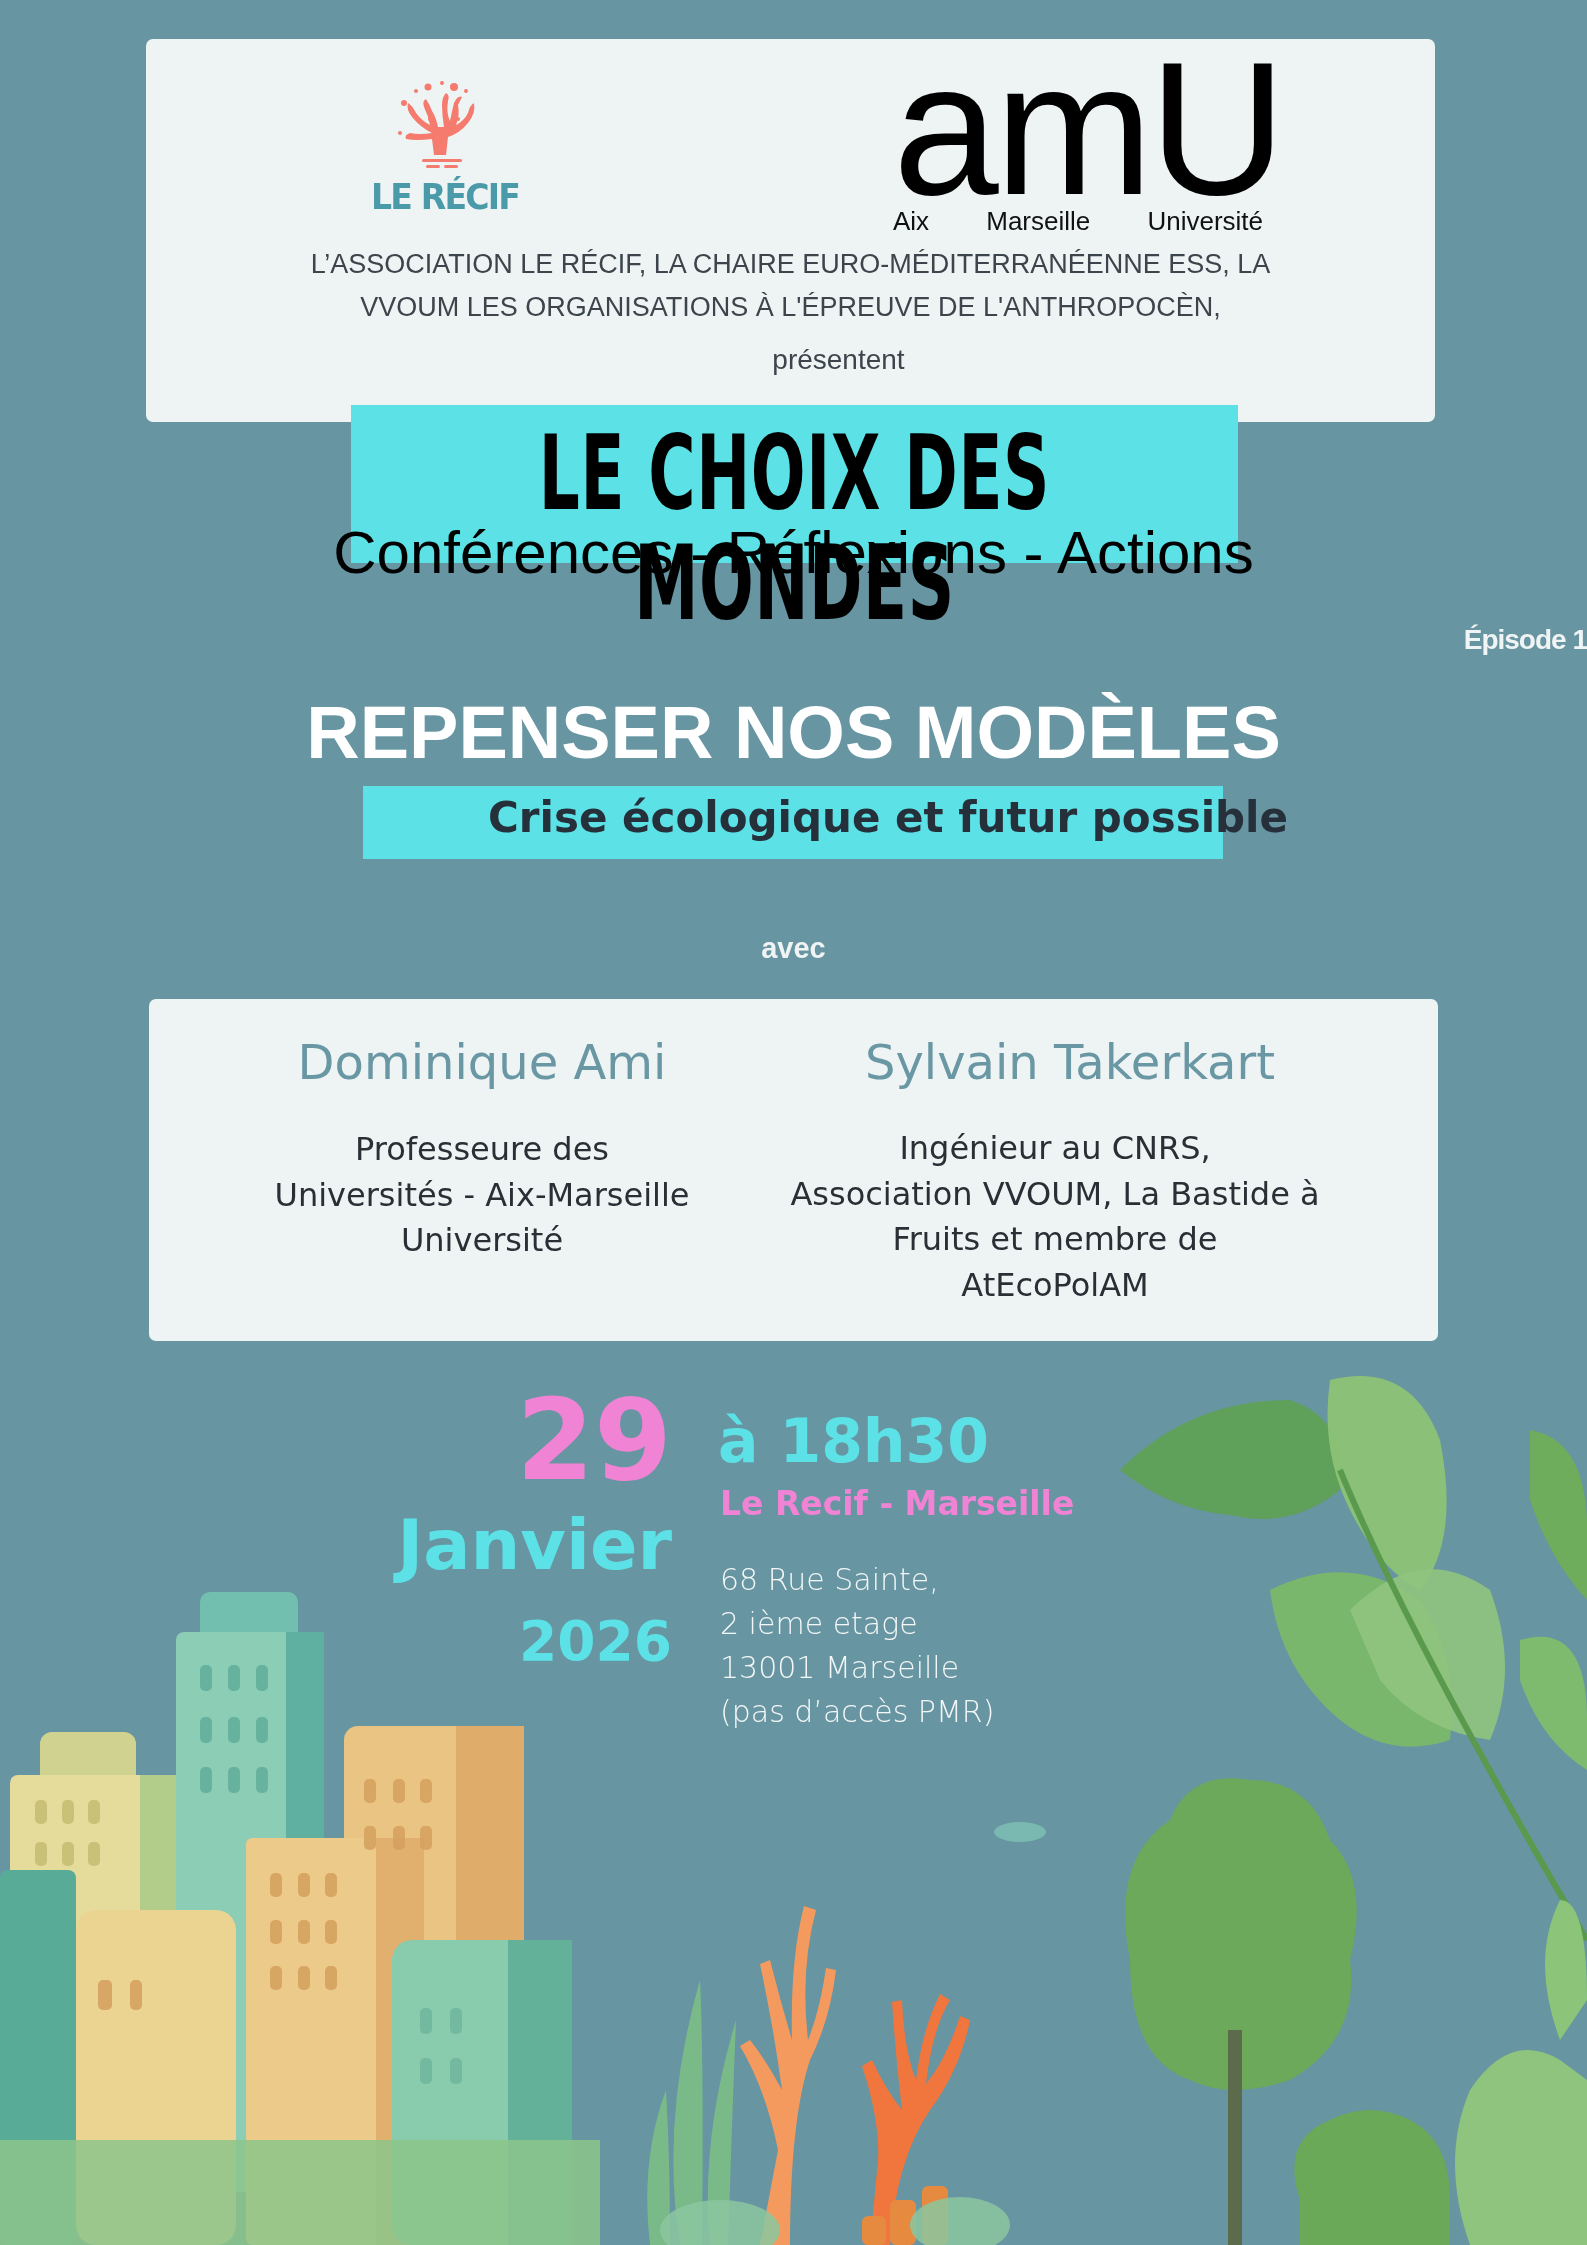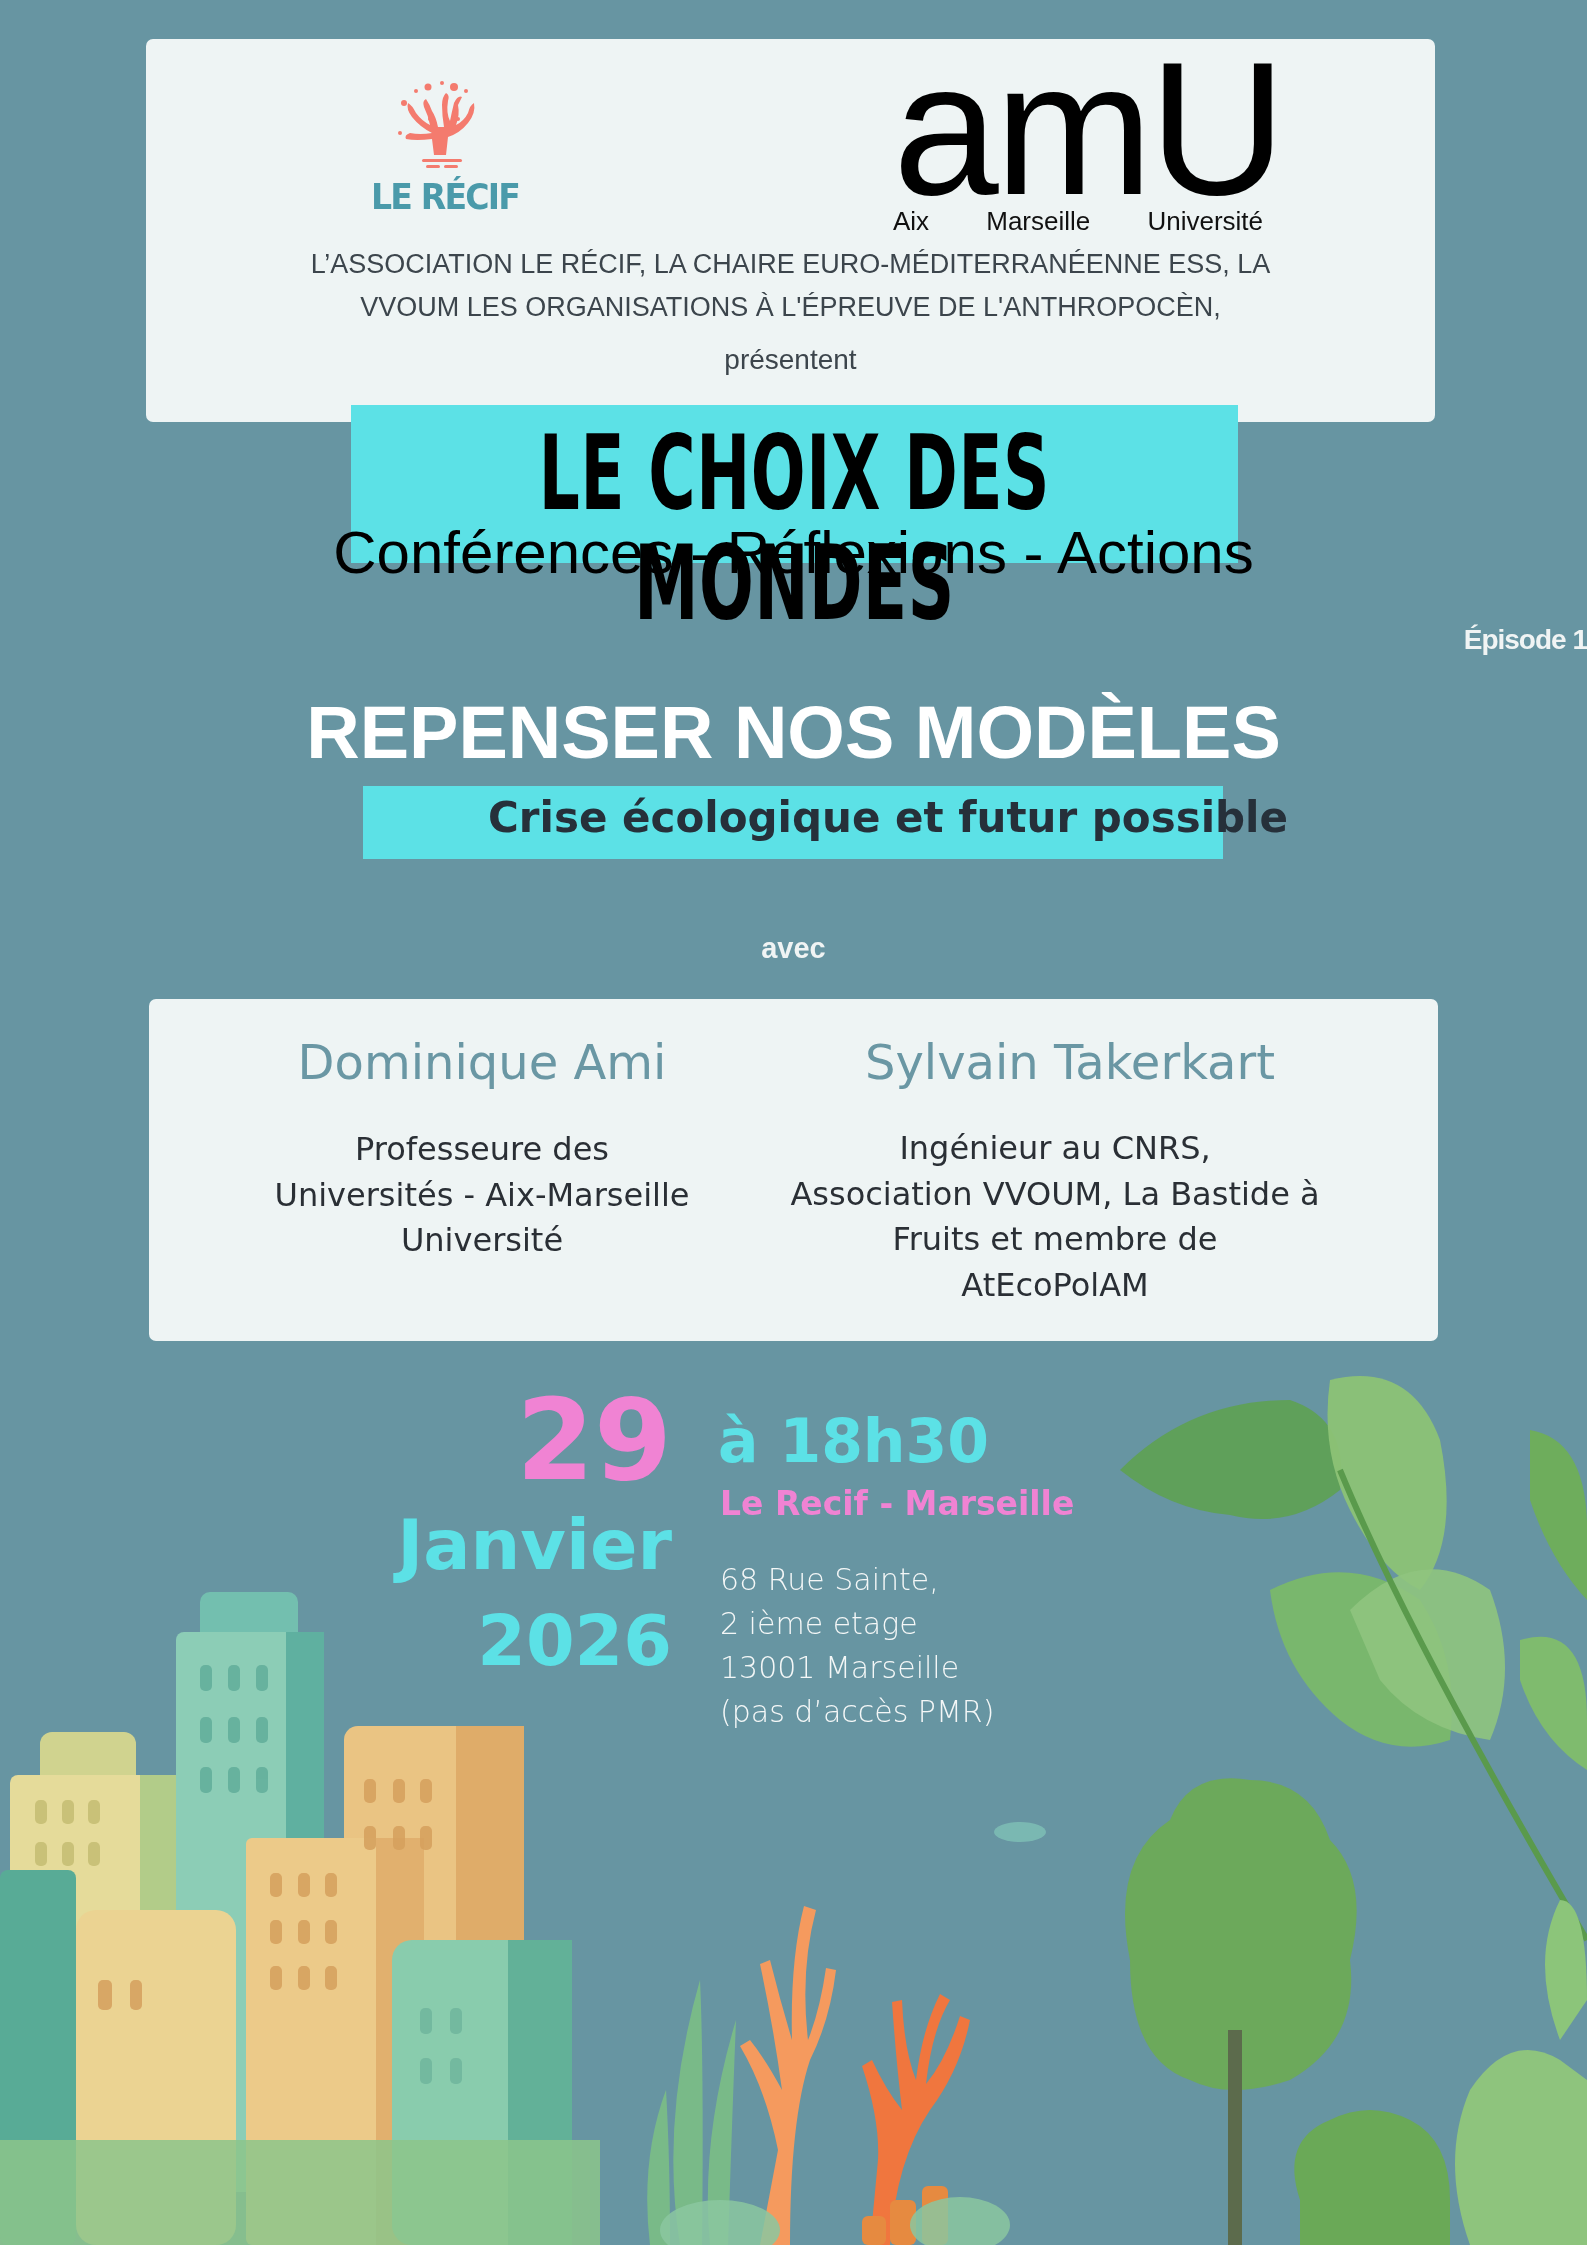--- a/index.html
+++ b/index.html
@@ -5,39 +5,39 @@
   html, body { margin: 0; padding: 0; }
   body { width: 1587px; height: 2245px; background: #6795a2; position: relative; overflow: hidden; font-family: "Liberation Sans", sans-serif; }
   .abs { position: absolute; }
   .box { background: #eef4f4; border-radius: 7px; }
   #top-box { left: 146px; top: 39px; width: 1289px; height: 383px; }
   #recif-logo { left: 390px; top: 75px; width: 100px; height: 100px; }
   #recif-name { left: 330px; top: 176px; width: 230px; text-align: center; font-family: "DejaVu Sans", sans-serif; font-weight: bold; color: #4a9aaa; font-size: 36px; letter-spacing: -2px; transform: scaleX(0.92); }
   #amu-logo { left: 893px; top: 48px; font-family: "Liberation Sans", sans-serif; font-size: 190px; line-height: 160px; color: #000; letter-spacing: -4px; }
   #amu-sub { left: 893px; top: 206px; width: 370px; display: flex; justify-content: space-between; font-family: "Liberation Sans", sans-serif; font-size: 26px; color: #111; }
   #assoc-text { left: 146px; top: 243px; width: 1289px; text-align: center; font-family: "Liberation Sans", sans-serif; font-size: 27px; line-height: 43px; color: #3c454c; }
-  #presentent { left: 146px; top: 344px; width: 1289px; text-align: center; font-size: 28px; color: #3c454c; }
+  #presentent { left: 146px; top: 344px; width: 1289px; text-align: center; font-size: 28px; color: #3c454c; padding-left: 48px; }
   #title-box { left: 351px; top: 405px; width: 887px; height: 158px; background: #5ce1e6; }
   #main-title { left: 351px; top: 418px; width: 887px; text-align: center; font-family: "DejaVu Sans", sans-serif; font-weight: bold; font-size: 104px; color: #000; transform: scaleX(0.62); transform-origin: center; letter-spacing: 1px; line-height: 110px; }
   #tagline { left: 0; top: 518px; width: 1587px; text-align: center; font-family: "Liberation Sans", sans-serif; font-size: 60px; color: #000; }
   #episode { left: 0; top: 624px; width: 1587px; text-align: right; font-family: "Liberation Sans", sans-serif; font-weight: bold; font-size: 28px; color: #f0f4f4; letter-spacing: -1px; }
   #theme { left: 0; top: 690px; width: 1587px; text-align: center; font-family: "Liberation Sans", sans-serif; font-weight: bold; font-size: 74px; color: #ffffff; }
   #sub-box { left: 363px; top: 786px; width: 860px; height: 73px; background: #5ce1e6; }
   #subtitle { left: 363px; top: 793px; width: 1036px; text-align: center; font-family: "DejaVu Sans", sans-serif; font-weight: bold; font-size: 42px; color: #26303a; padding-left: 14px; box-sizing: border-box; }
   #avec { left: 0; top: 932px; width: 1587px; text-align: center; font-family: "Liberation Sans", sans-serif; font-weight: bold; font-size: 29px; color: #f0f4f4; }
   #speaker-box { left: 149px; top: 999px; width: 1289px; height: 342px; }
   .sp-name { font-family: "DejaVu Sans", sans-serif; font-size: 48px; color: #6a97a4; text-align: center; font-weight: 500; }
   .sp-desc { font-family: "DejaVu Sans", sans-serif; font-size: 32px; color: #2a2f35; text-align: center; line-height: 45.5px; }
   #sp1-name { left: 182px; top: 1034px; width: 600px; }
   #sp1-desc { left: 182px; top: 1127px; width: 600px; }
   #sp2-name { left: 770px; top: 1034px; width: 600px; }
   #sp2-desc { left: 720px; top: 1126px; width: 670px; }
   #date-day { left: 400px; top: 1380px; width: 272px; text-align: right; font-family: "DejaVu Sans", sans-serif; font-weight: bold; font-size: 112px; color: #f083d3; line-height: 120px; }
   #date-month { left: 300px; top: 1500px; width: 372px; text-align: right; font-family: "DejaVu Sans", sans-serif; font-weight: bold; font-size: 70px; color: #5ce1e6; line-height: 90px; }
-  #date-year { left: 300px; top: 1596px; width: 372px; text-align: right; font-family: "DejaVu Sans", sans-serif; font-weight: bold; font-size: 70px; color: #5ce1e6; line-height: 90px; }
+  #date-year { left: 300px; top: 1596px; width: 372px; text-align: right; font-family: "DejaVu Sans", sans-serif; font-weight: bold; font-size: 55px; color: #5ce1e6; line-height: 90px; }
   #time { left: 718px; top: 1403px; font-family: "DejaVu Sans", sans-serif; font-weight: bold; font-size: 60px; color: #5ce1e6; line-height: 76px; }
   #venue { left: 720px; top: 1484px; font-family: "DejaVu Sans", sans-serif; font-weight: bold; font-size: 33px; color: #f083d3; }
   #address { left: 720px; top: 1558px; font-family: "DejaVu Sans", sans-serif; font-size: 30px; color: #f4f7f7; line-height: 44px; font-weight: 300; }
   .illu { position: absolute; }
 </style>
 </head>
 <body>
 
 <div class="abs box" id="top-box"></div>
 

